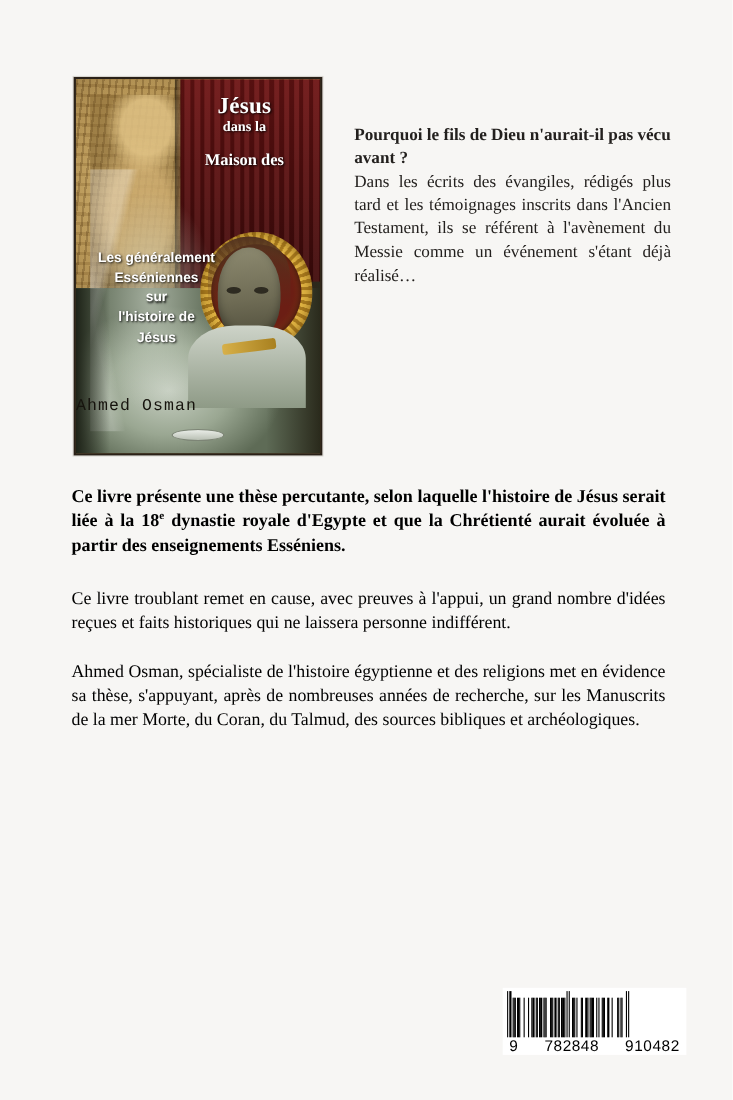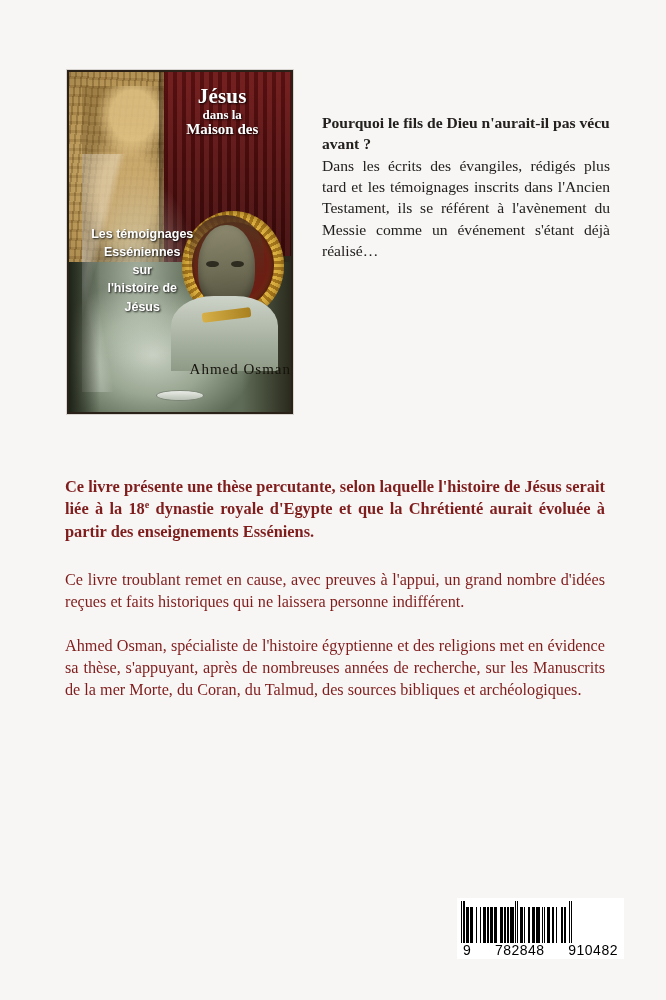--- a/index.html
+++ b/index.html
@@ -208,44 +208,44 @@
     top: 4%;
     width: 58%;
     text-align: center;
     color: #ffffff;
     font-family: "Liberation Serif", "DejaVu Serif", serif;
     text-shadow: 1px 1px 2px rgba(0,0,0,.85);
     line-height: 1.02;
   }
   .ct-1 { font-size: 21px; font-weight: 700; letter-spacing: .2px; }
   .ct-2 { font-size: 13px; font-weight: 700; margin-top: 1px; }
-  .ct-3 { font-size: 15px; font-weight: 700; margin-top: 1px; }
+  .ct-3 { font-size: 15px; font-weight: 700; margin-top: 18px; }
   .ct-4 { font-size: 22px; font-weight: 700; margin-top: 1px; letter-spacing: .3px; }
 
   .cover-sub {
     position: absolute;
     left: 3%;
     top: 45%;
     width: 60%;
     text-align: center;
     color: #ffffff;
     font-family: "Liberation Sans", "DejaVu Sans", sans-serif;
     font-weight: 700;
     font-size: 12.5px;
     line-height: 1.45;
     text-shadow: 1px 1px 2px rgba(0,0,0,.9);
   }
   .cover-author {
     position: absolute;
     left: 0;
     top: 85%;
     width: 100%;
-    text-align: right;
+    text-align: left;
     color: #16130d;
-    font-family: Liberation Serif, serif;
+    font-family: Liberation Mono, monospace;
     font-size: 15px;
     letter-spacing: 1px;
   }
   .cover-logo {
     position: absolute;
     left: 50%;
     top: 93.5%;
     transform: translateX(-50%);
     width: 46px;
     height: 9px;
@@ -273,22 +273,21 @@
     text-align: left;
   }
   .intro .a2 { text-align: justify; }
 
   
   .body {
     position: absolute;
     left: 65px;
     top: 440px;
     width: 540px;
-    color: #7f1d1d;
-    margin-top: 36px;
+    color: #000000;
   }
   .body p {
     margin: 0 0 22px 0;
     font-size: 16.2px;
     line-height: 1.36;
     text-align: justify;
     text-justify: inter-word;
   }
   .body p.lead {
     font-weight: 700;
@@ -367,21 +366,21 @@
       <div class="shoulder"></div>
       <div class="gold-trim"></div>
 
       <div class="cover-title">
         <div class="ct-1">Jésus</div>
         <div class="ct-2">dans la</div>
         <div class="ct-3">Maison des</div>
       </div>
 
       <div class="cover-sub">
-        <div>Les témoignages</div>
+        <div>Les généralement</div>
         <div>Esséniennes</div>
         <div>sur</div>
         <div>l'histoire de</div>
         <div>Jésus</div>
       </div>
 
       <div class="cover-author">Ahmed Osman</div>
       <div class="cover-logo"></div>
     </div>
   </div>

